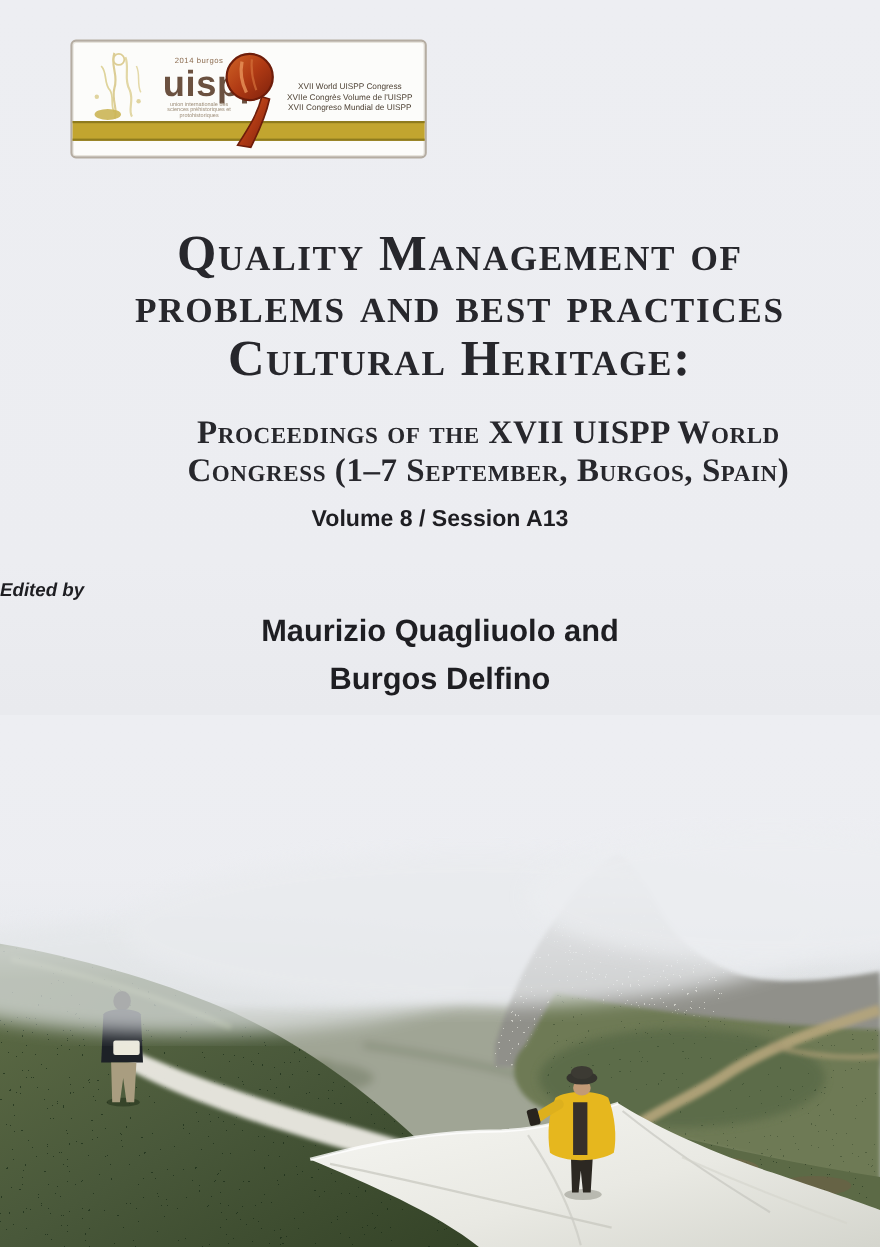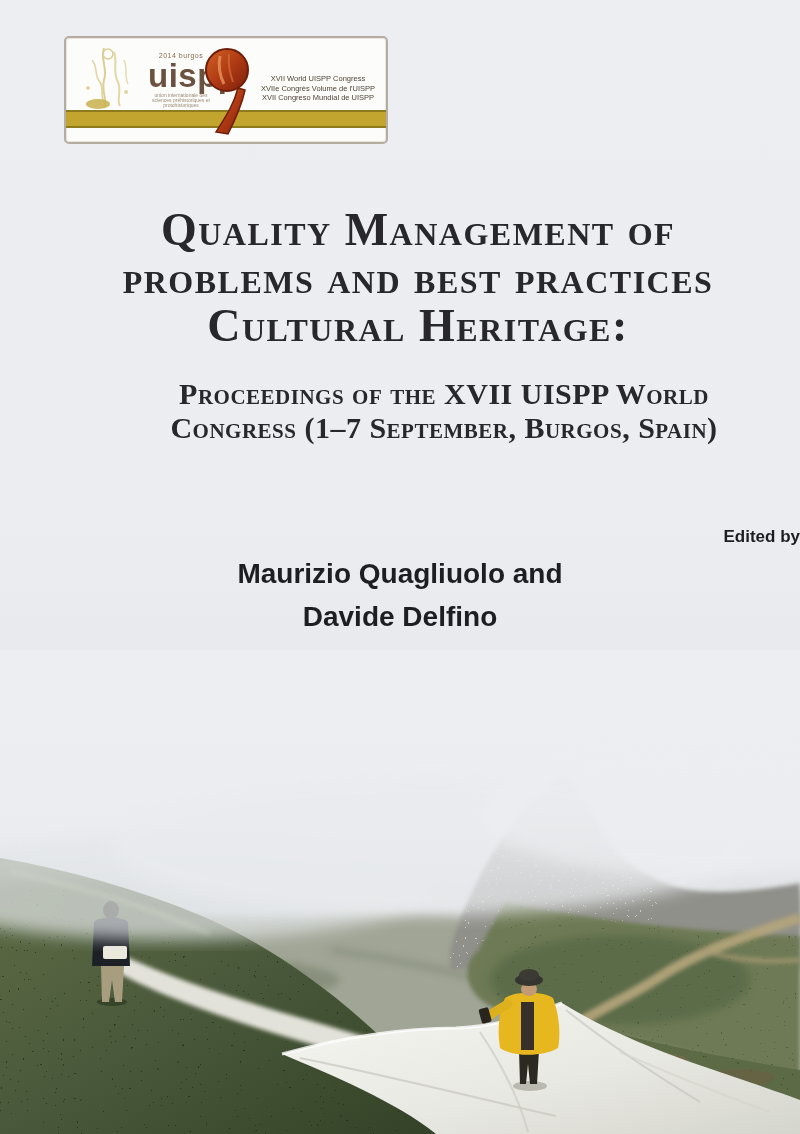--- a/index.html
+++ b/index.html
@@ -35,22 +35,22 @@
     display:block;font-family:"Liberation Serif",serif;font-variant:small-caps;
     font-size:46px;line-height:48px;letter-spacing:1.5px;
   }
   .subtitle{position:absolute;top:377px;left:0;width:100%;text-align:center;margin-left:44px;}
   .sl{
     display:block;font-family:"Liberation Serif",serif;font-variant:small-caps;
     font-weight:bold;font-size:30px;line-height:34px;letter-spacing:.5px;color:#27272c;
   }
   .volume{position:absolute;top:460px;left:0;width:100%;text-align:center;
     font-weight:bold;font-size:21px;color:#1e1e22;}
-  .edited-by{position:absolute;top:527px;left:0;width:100%;text-align:right;
-    font-weight:bold;font-size:17px;color:#1e1e22;}
+  .edited-by{position:absolute;top:527px;left:0;width:100%;text-align:left;
+    font-weight:bold;font-size:17px;color:#1e1e22;font-style:italic;}
   .editors{position:absolute;top:552px;left:0;width:100%;text-align:center;
     font-weight:bold;font-size:28px;line-height:43px;color:#1e1e22;}
   .editors span{display:block;text-align:center;}
   
   .photo{position:absolute;left:0;top:650px;width:800px;height:484px;display:block;}
 </style>
 </head>
 <body>
 
 <div class="cover">
@@ -102,24 +102,25 @@
       <span class="tl">problems and best practices</span>
       <span class="tl">Cultural Heritage:</span>
     </h1>
   </div>
 
   <div class="subtitle">
     <span class="sl">Proceedings of the XVII UISPP World</span>
     <span class="sl">Congress (1–7 September, Burgos, Spain)</span>
   </div>
 
+  <div class="volume">Volume 8 / Session A13</div>
   <div class="edited-by">Edited by</div>
   <div class="editors">
     <span>Maurizio Quagliuolo and</span>
-    <span>Davide Delfino</span>
+    <span>Burgos Delfino</span>
   </div>
 
   <svg class="photo" viewBox="0 0 800 484" preserveAspectRatio="none">
     <defs>
       <linearGradient id="fogg" x1="0" y1="0" x2="0" y2="1">
         <stop offset="0" stop-color="#edeef2"></stop>
         <stop offset=".38" stop-color="#e7e9ed"></stop>
         <stop offset=".58" stop-color="#d9dcdd"></stop>
         <stop offset=".8" stop-color="#cdd2d0"></stop>
         <stop offset="1" stop-color="#c7cdca"></stop>

